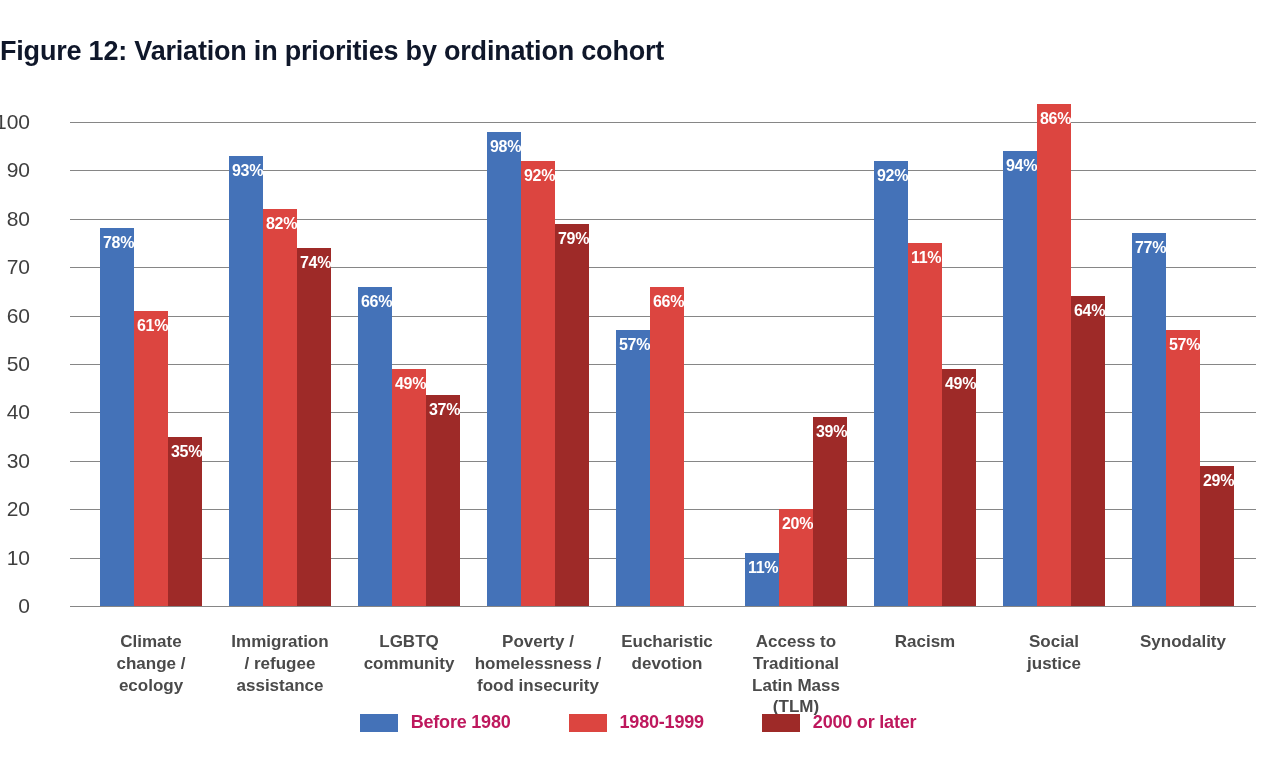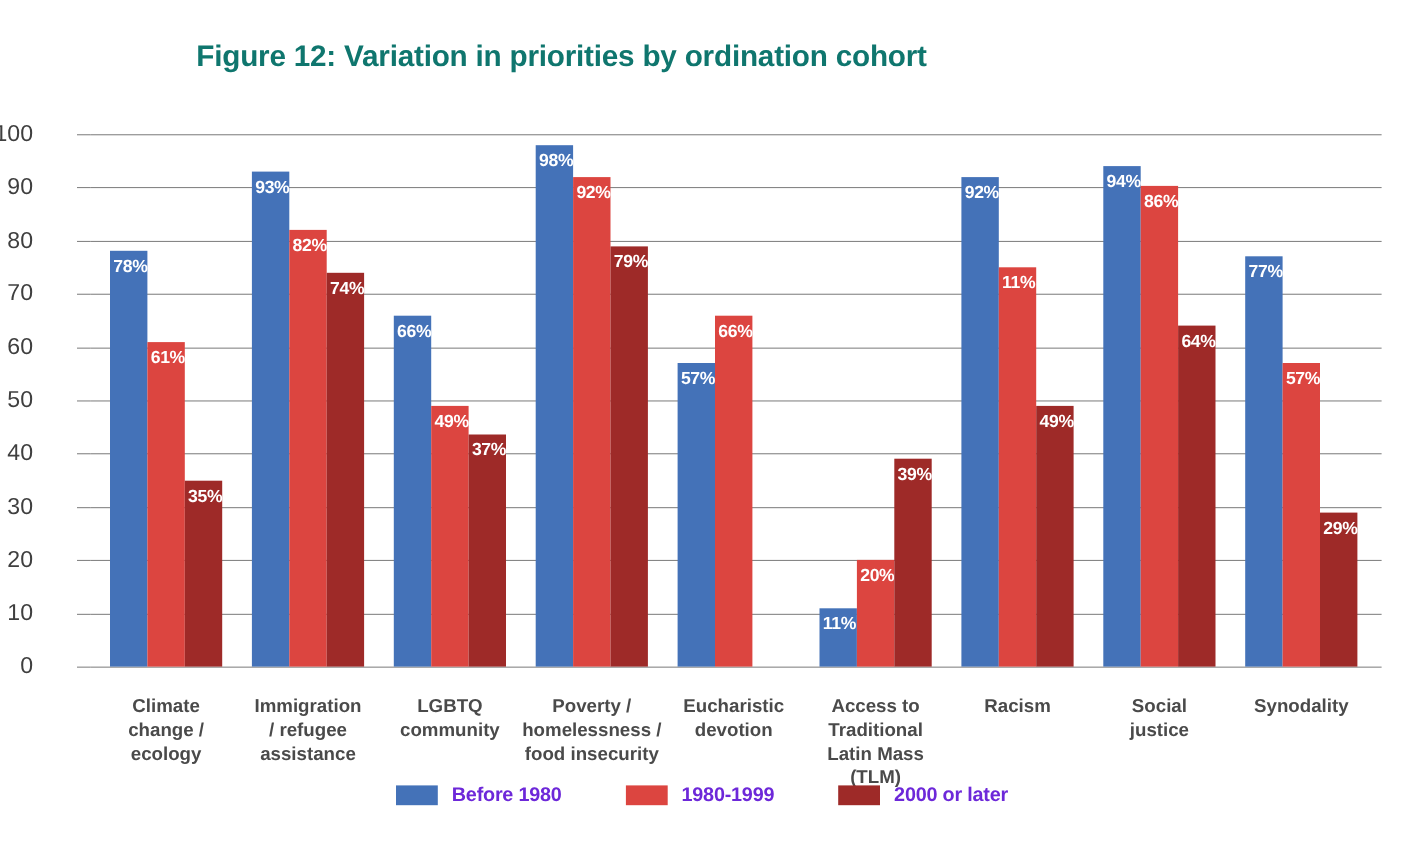--- a/index.html
+++ b/index.html
@@ -19,24 +19,23 @@
     position: absolute;
     inset: 0;
   }
 
   
   .chart-title {
     position: absolute;
     top: 36px;
     left: 0;
     width: 1021px;
-    text-align: center;
     font-size: 27px;
     font-weight: bold;
-    color: #0f766e;
+    color: #0f172a;
     letter-spacing: -0.2px;
     font-family: "Liberation Sans", sans-serif;
   }
 
   
   .plot-area {
     position: absolute;
     left: 82px;
     top: 122px;
     width: 1174px;
@@ -125,21 +124,21 @@
     align-items: center;
     gap: 13px;
   }
   .legend-swatch {
     width: 38px;
     height: 18px;
   }
   .legend-label {
     font-size: 18px;
     font-weight: bold;
-    color: #6d28d9;
+    color: #be185d;
     font-family: "Liberation Sans", sans-serif;
     letter-spacing: -0.2px;
   }
 </style>
 </head>
 <body>
 
 <div id="chart-root">
 
   <div class="chart-title">Figure 12: Variation in priorities by ordination cohort</div>
@@ -252,21 +251,21 @@
           <span class="bar-value">11%</span>
         </div>
         <div class="bar" style="left: 68px; height: 237.16px; background: rgb(158, 42, 40);">
           <span class="bar-value">49%</span>
         </div>
       </div>
       <div class="group" style="left: 921px; width: 102px;">
         <div class="bar" style="left: 0px; height: 454.96px; background: rgb(68, 114, 184);">
           <span class="bar-value">94%</span>
         </div>
-        <div class="bar" style="left: 34px; height: 437px; background: rgb(220, 69, 64);">
+        <div class="bar" style="left: 34px; height: 502px; background: rgb(220, 69, 64);">
           <span class="bar-value">86%</span>
         </div>
         <div class="bar" style="left: 68px; height: 309.76px; background: rgb(158, 42, 40);">
           <span class="bar-value">64%</span>
         </div>
       </div>
       <div class="group" style="left: 1050px; width: 102px;">
         <div class="bar" style="left: 0px; height: 372.68px; background: rgb(68, 114, 184);">
           <span class="bar-value">77%</span>
         </div>

